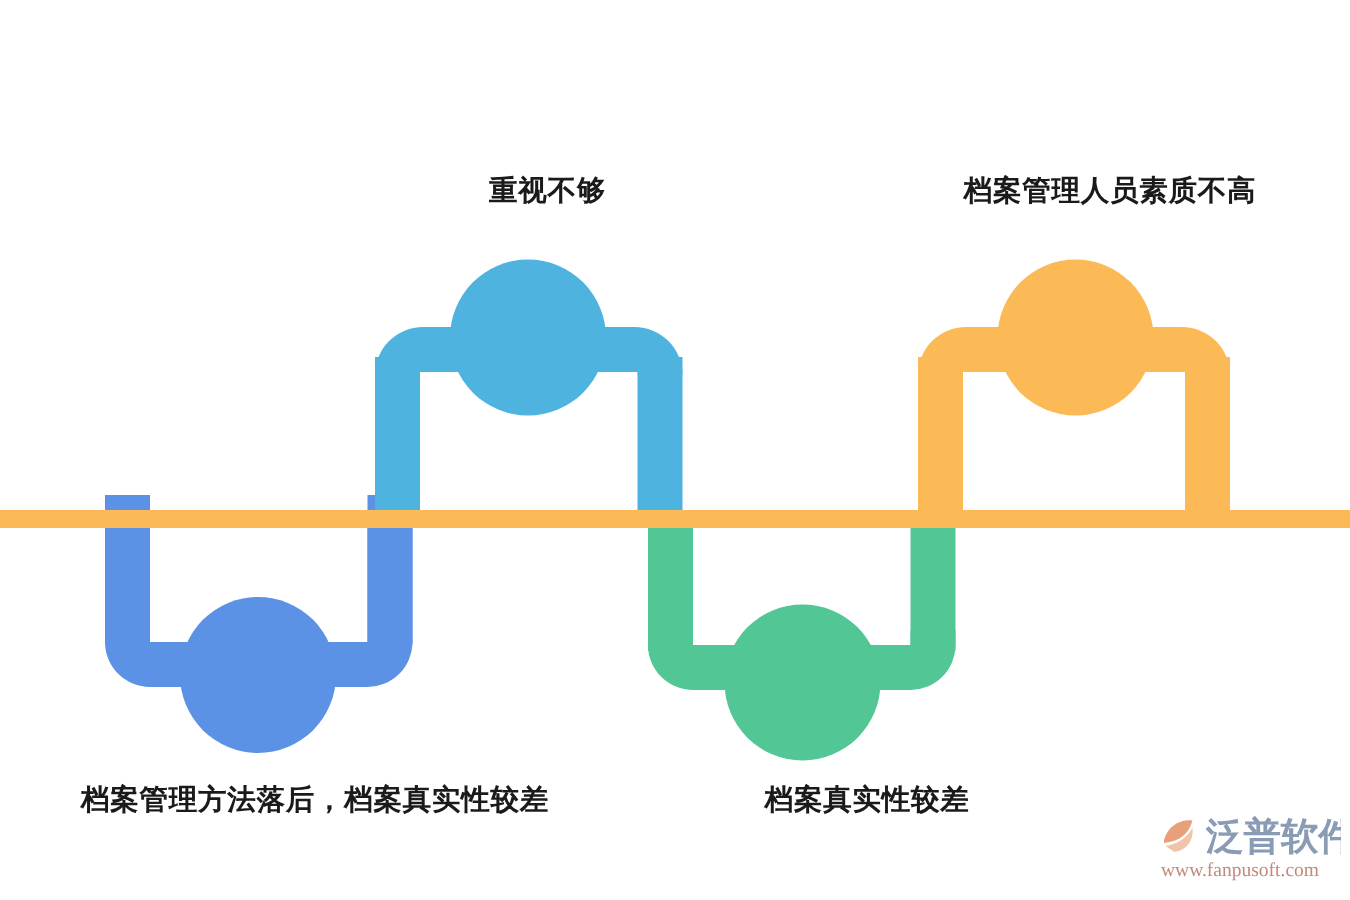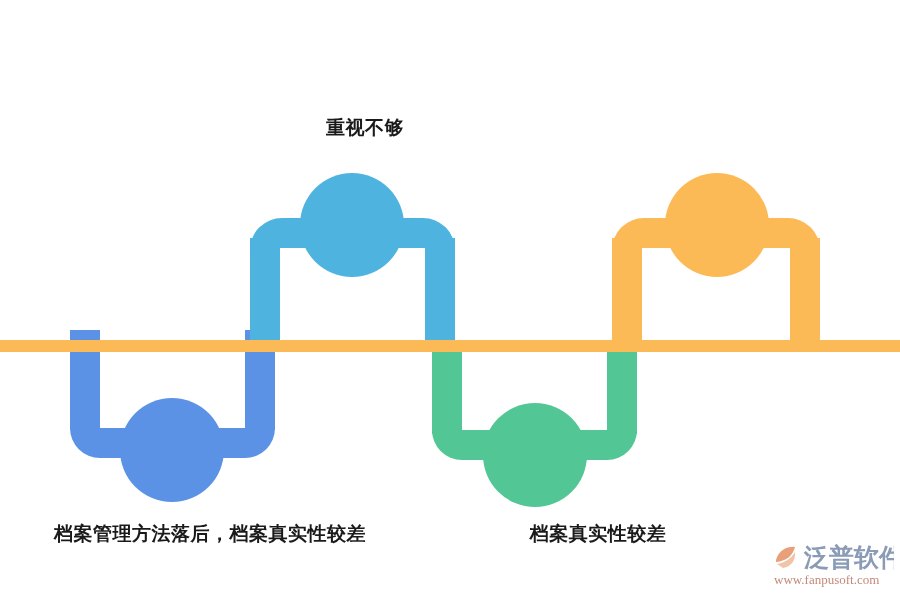--- a/index.html
+++ b/index.html
@@ -108,24 +108,25 @@
       <path d="M 612,250 A 32,32 0 0 1 644,218 L 674,218 L 674,248 L 642,248 L 642,250 Z" fill="#FBBA56"></path>
       <path d="M 820,250 A 32,32 0 0 0 788,218 L 758,218 L 758,248 L 790,248 L 790,250 Z" fill="#FBBA56"></path>
       <rect x="644" y="218" width="144" height="30" fill="#FBBA56"></rect>
       <circle cx="717" cy="225" r="52" fill="#FBBA56"></circle>
     </g>
 
   </svg>
 
   <div class="node-label label-top" style="left:365px; top:118px;">重视不够</div>
 
+  <div class="node-label label-top" style="left:740px; top:118px;">档案管理人员素质不高</div>
 
   <div class="node-label label-bottom" style="left:210px; top:524px;">档案管理方法落后，档案真实性较差</div>
 
-  <div class="node-label label-bottom" style="left:598px; top:524px;">档案真实性较差</div>
+  <div class="node-label label-bottom" style="left:578px; top:524px;">档案真实性较差</div>
 
   <div id="logo">
     <svg viewBox="0 0 132 52" xmlns="http://www.w3.org/2000/svg">
 
       <g>
         <path d="M 21,5 A 16,16 0 1 0 21,37 A 13,13 0 1 1 21,5 Z" fill="#8A9BB5"></path>
         <path d="M 14,22 C 17,11 27,8 33,9 C 31,17 25,23 14,24 Z" fill="#E8A07A"></path>
         <path d="M 15,26 C 22,25 29,21 33,14 C 34,22 29,29 21,30 Z" fill="#F0C4A8"></path>
       </g>
 

